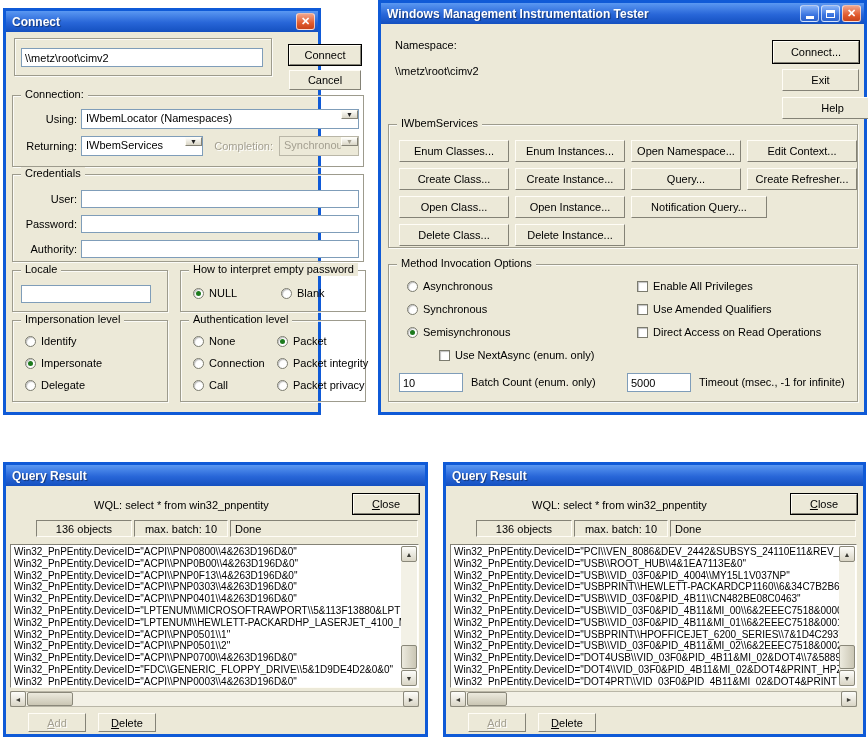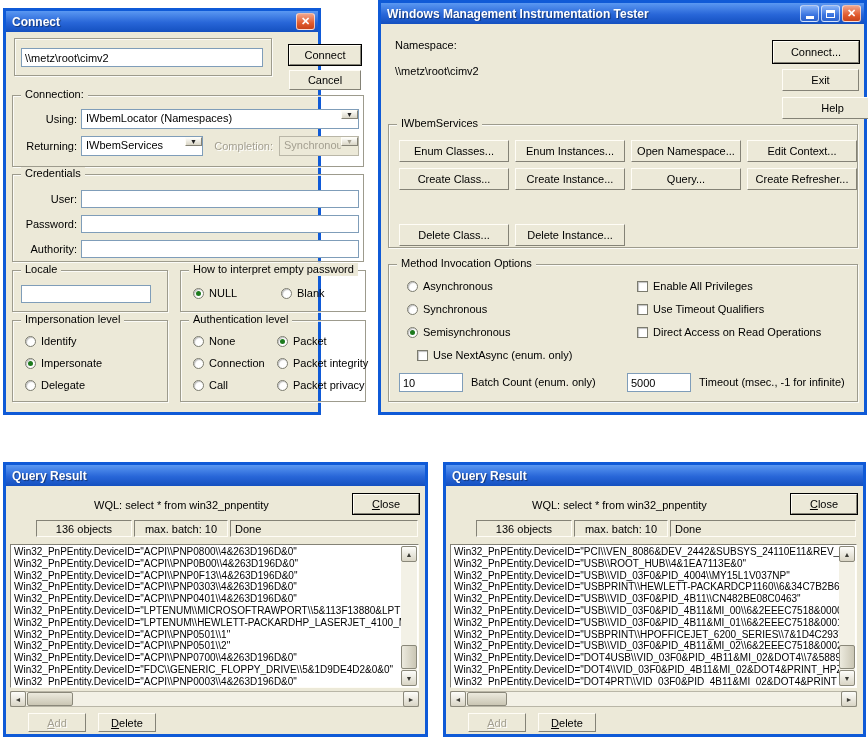--- a/index.html
+++ b/index.html
@@ -316,20 +316,25 @@
         <button class="btn">Enum Instances...</button>
         <button class="btn">Open Namespace...</button>
         <button class="btn">Edit Context...</button>
       </div>
       <div class="btnrow" style="top:43px">
         <button class="btn">Create Class...</button>
         <button class="btn">Create Instance...</button>
         <button class="btn">Query...</button>
         <button class="btn">Create Refresher...</button>
       </div>
+      <div class="btnrow" style="top:71px">
+        <button class="btn">Open Class...</button>
+        <button class="btn">Open Instance...</button>
+        <button class="btn wide">Notification Query...</button>
+      </div>
       <div class="btnrow" style="top:99px">
         <button class="btn">Delete Class...</button>
         <button class="btn">Delete Instance...</button>
       </div>
     </div>
 
     <div class="group" style="left:7px;top:240px;width:470px;height:138px">
       <span class="gtitle">Method Invocation Options</span>
       <label class="opt" style="left:18px;top:15px">
         <span class="rad"></span>
@@ -342,27 +347,27 @@
       <label class="opt" style="left:18px;top:61px">
         <span class="rad on"></span>
         <span>Semisynchronous</span>
       </label>
       <label class="opt" style="left:248px;top:15px">
         <span class="chk"></span>
         <span>Enable All Privileges</span>
       </label>
       <label class="opt" style="left:248px;top:38px">
         <span class="chk"></span>
-        <span>Use Timeout Qualifiers</span>
+        <span>Use Amended Qualifiers</span>
       </label>
       <label class="opt" style="left:248px;top:61px">
         <span class="chk"></span>
         <span>Direct Access on Read Operations</span>
       </label>
-      <label class="opt" style="left:28px;top:84px">
+      <label class="opt" style="left:50px;top:84px">
         <span class="chk"></span>
         <span>Use NextAsync (enum. only)</span>
       </label>
       <input class="input" style="left: 10px; top: 108px; width: 64px; height: 19px;" value="10">
       <span class="lbl" style="left:82px;top:111px">Batch Count (enum. only)</span>
       <input class="input" style="left: 238px; top: 108px; width: 64px; height: 19px;" value="5000">
       <span class="lbl" style="left:310px;top:111px">Timeout (msec., -1 for infinite)</span>
     </div>
   </div>
 </div>

